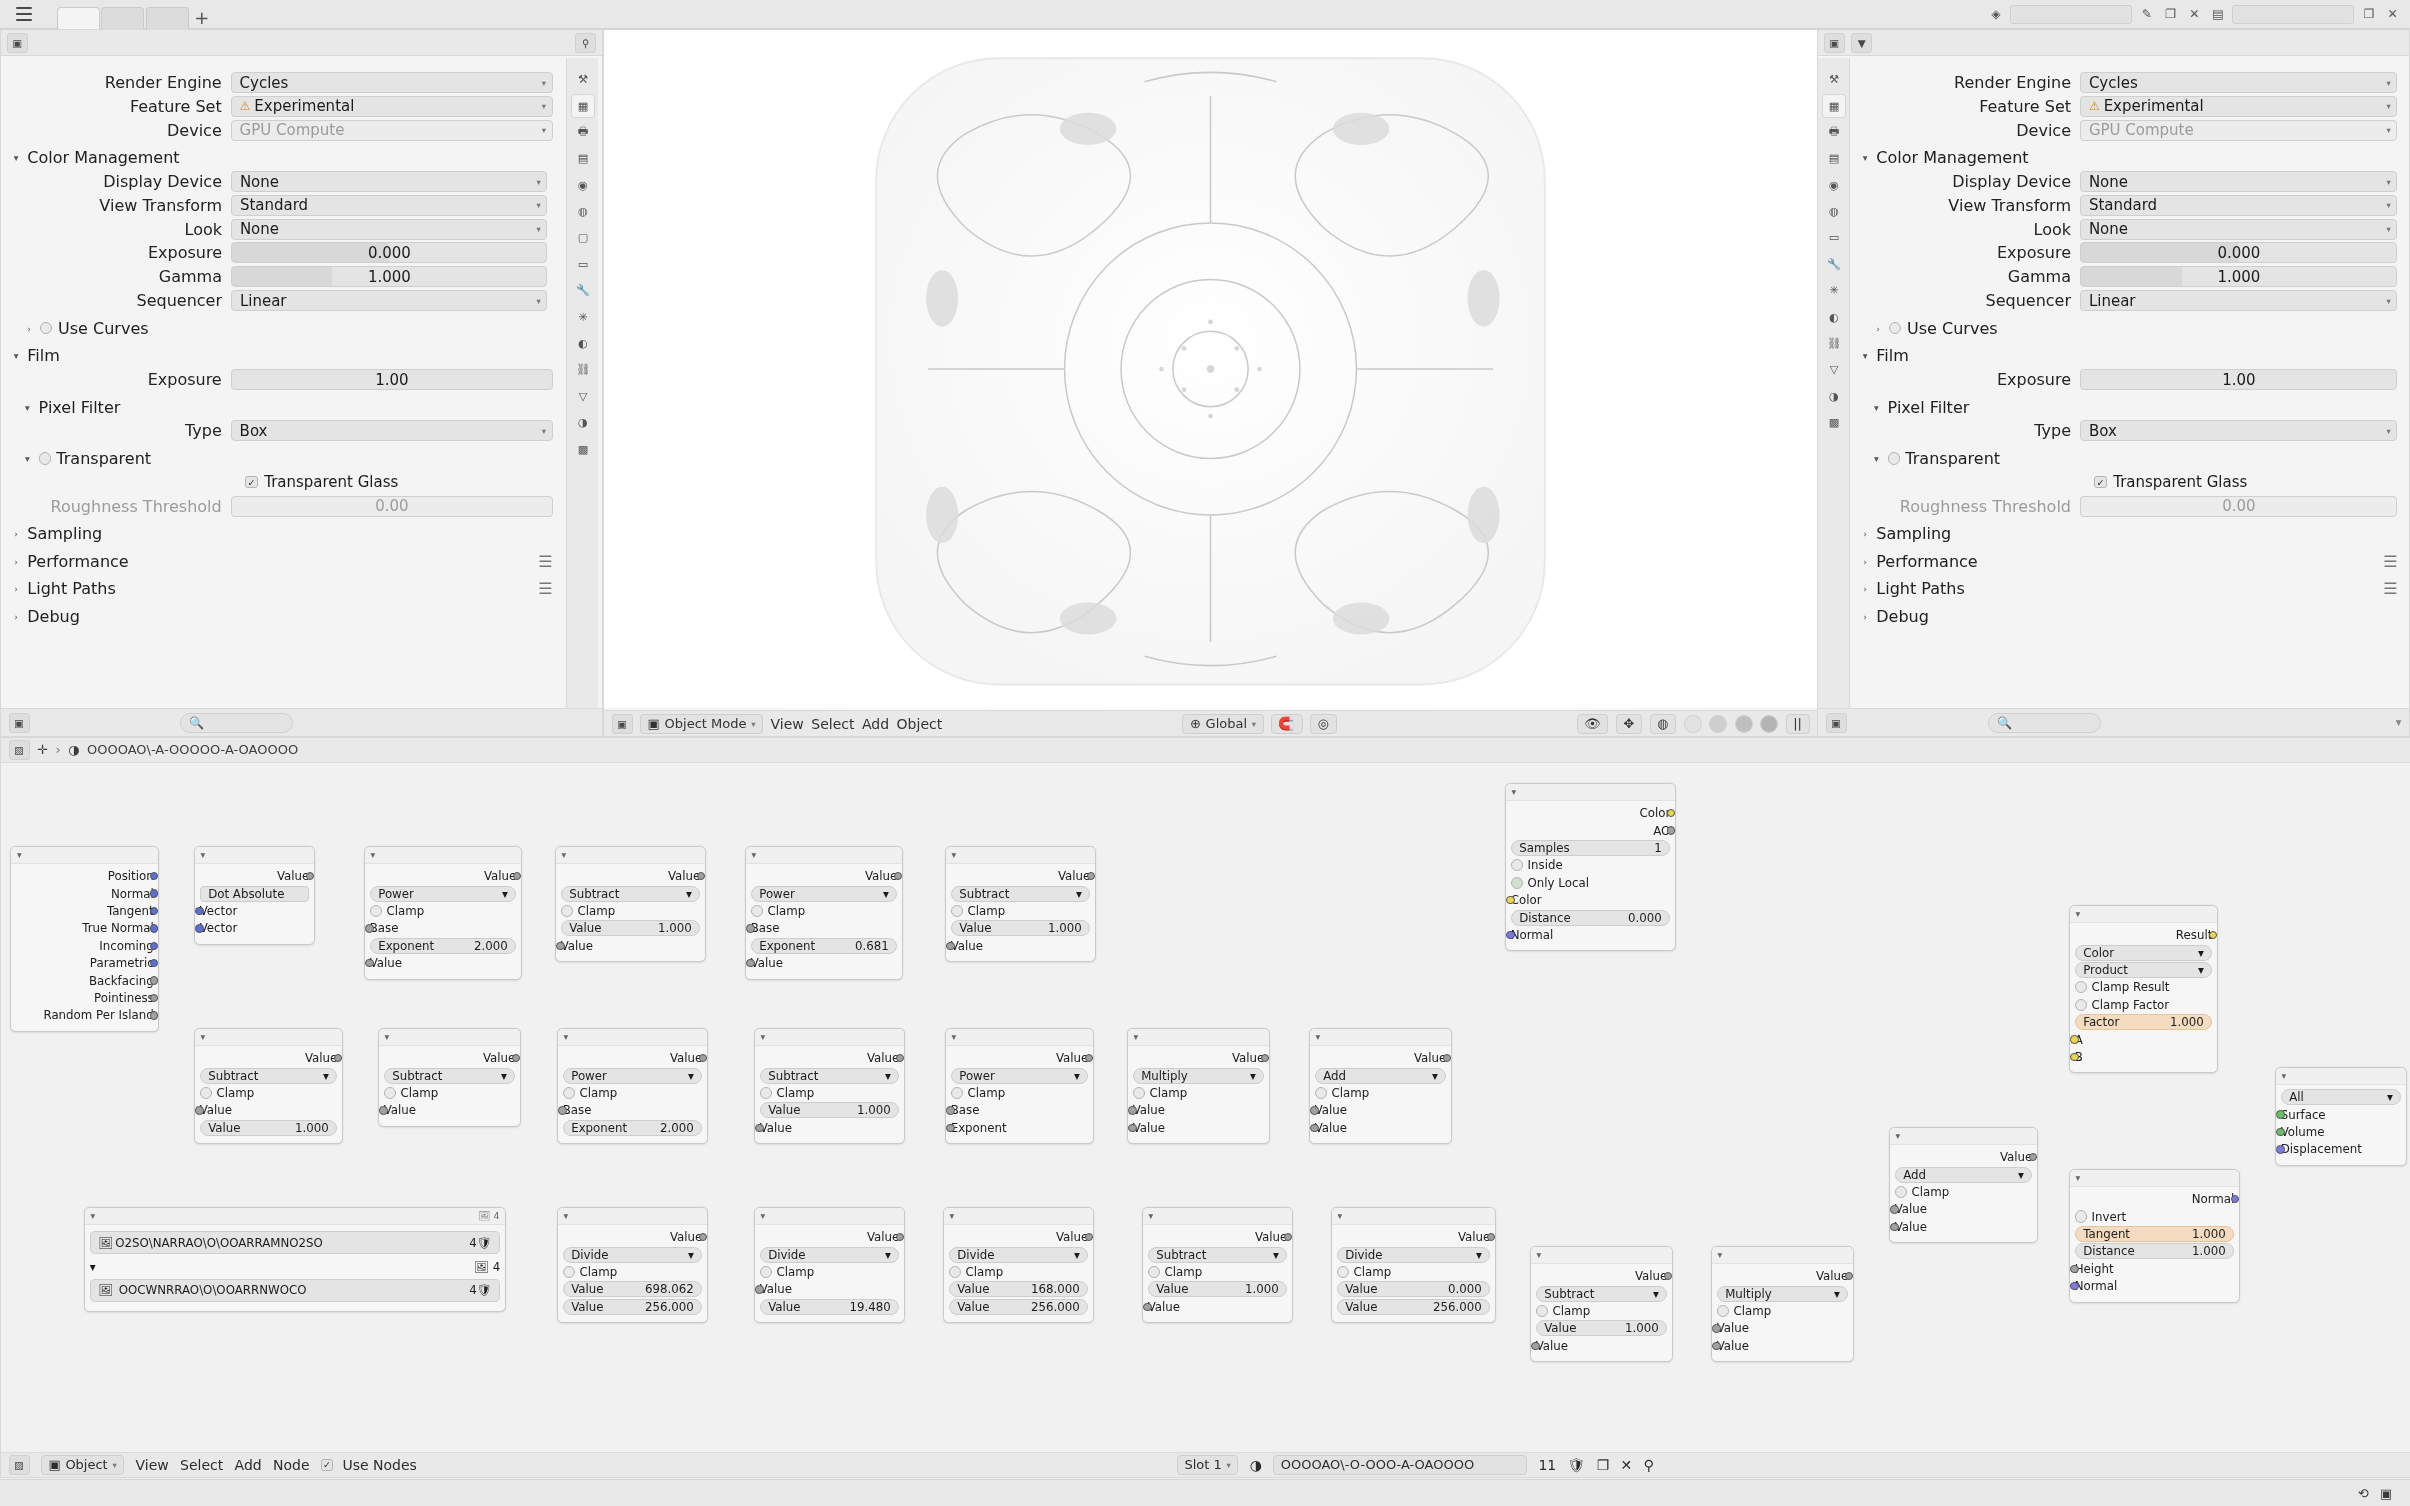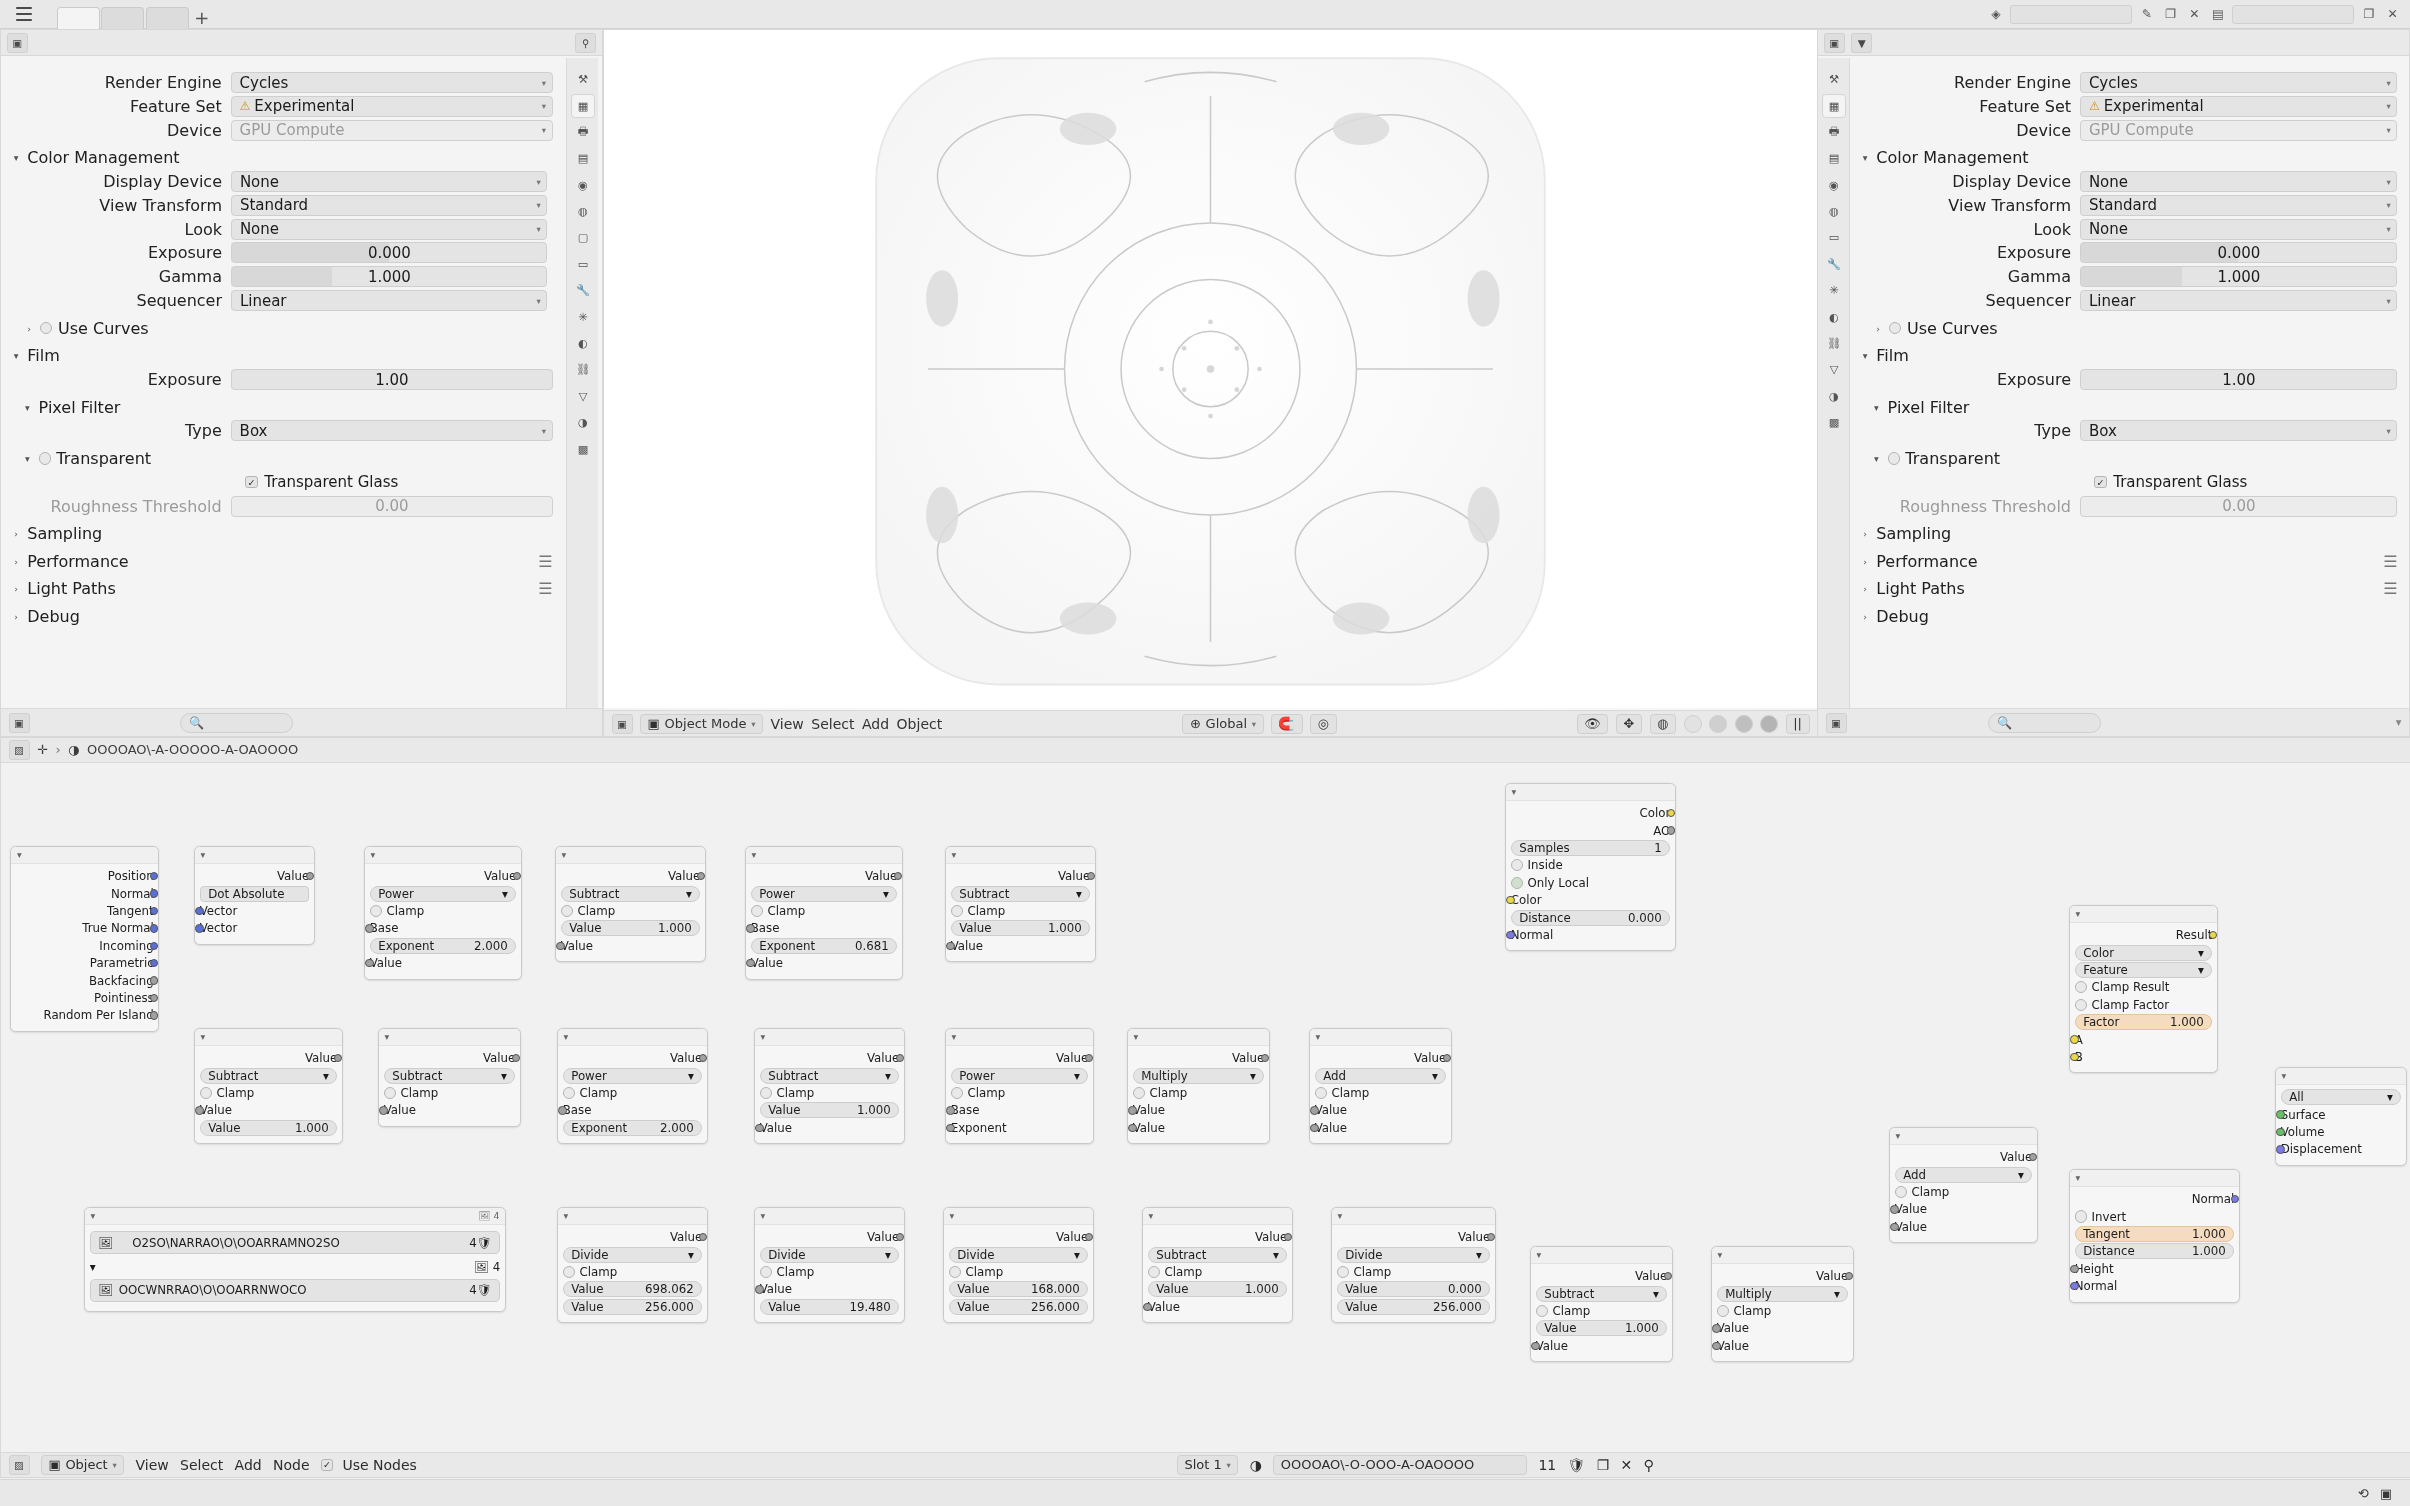--- a/index.html
+++ b/index.html
@@ -1092,21 +1092,21 @@
               <span class="sock r s-yellow"></span>
             </div>
           <div class="nrow">
               <div class="nwid">
                 <span>Color</span>
                 <span>▾</span>
               </div>
             </div>
           <div class="nrow">
               <div class="nwid">
-                <span>Feature</span>
+                <span>Product</span>
                 <span>▾</span>
               </div>
             </div>
           <div class="nrow nchk">
               <span class="radio"></span>
               <span>Clamp Result</span>
             </div>
           <div class="nrow nchk">
               <span class="radio"></span>
               <span>Clamp Factor</span>
@@ -1222,21 +1222,21 @@
 
       <div class="node" style="left:83px; top:444px; width:422px;">
         <div class="node-hdr" style="justify-content:space-between">
           <span class="t">▾</span>
           <span class="t">🖼 4</span>
         </div>
         <div class="node-body">
           <div class="nrow" style="height:26px">
             <div class="nwid" style="height:22.6px;border-radius:4.7px">
               <span>🖼</span>
-              <span style="flex:1;margin-left:19px">O2SO\NARRAO\O\OOARRAMNO2SO</span>
+              <span style="flex:1;margin-left:2px">O2SO\NARRAO\O\OOARRAMNO2SO</span>
               <span>4</span>
               <span>🛡</span>
             </div>
           </div>
           <div class="nrow" style="height:17px">
               <span class="t">▾</span>
               <span style="margin-left:auto" class="t">🖼 4</span>
             </div>
           <div class="nrow" style="height:26px">
             <div class="nwid" style="height:22.6px;border-radius:4.7px">

